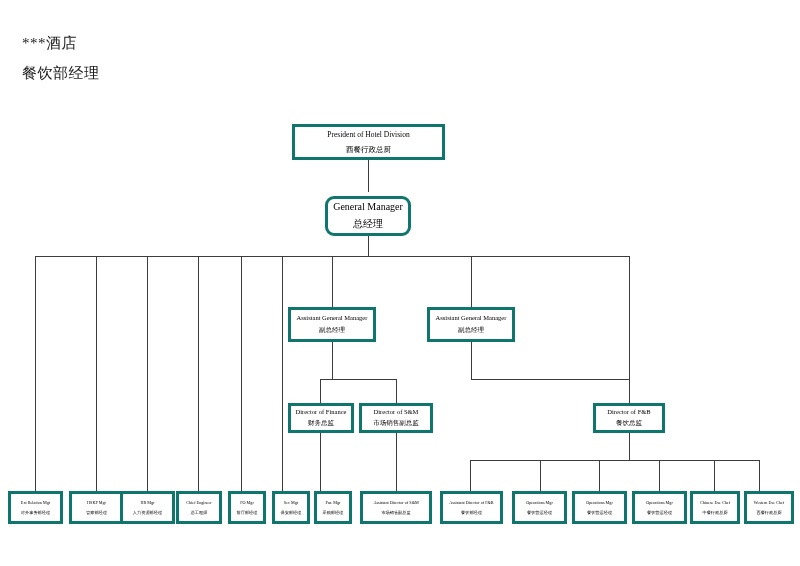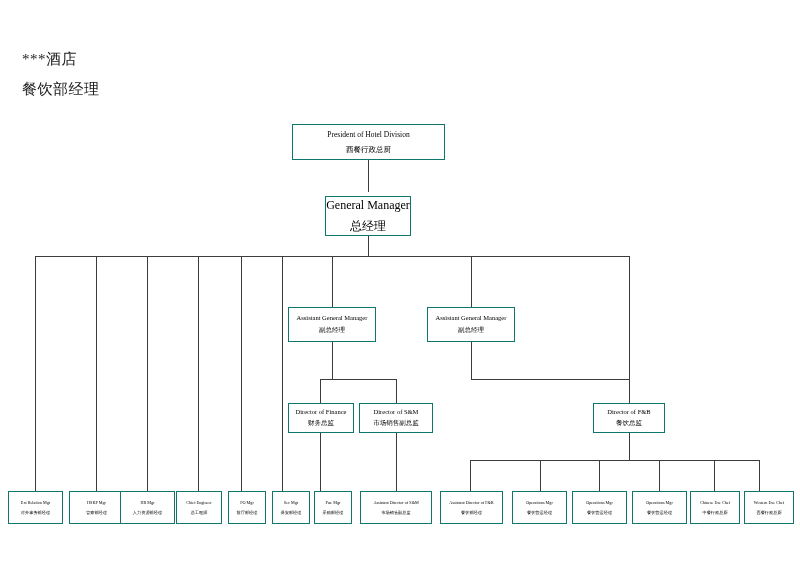--- a/index.html
+++ b/index.html
@@ -5,44 +5,44 @@
   html,body{margin:0;padding:0;}
   body{
     width:800px;height:566px;
     background:#ffffff;
     font-family:"Liberation Serif","DejaVu Serif",serif;
     color:#000000;
     overflow:hidden;
   }
   .page{position:relative;width:800px;height:566px;}
 
-  .title-block{position:absolute;left:22px;top:44px;}
+  .title-block{position:absolute;left:22px;top:28px;}
   .title-line{font-size:15px;line-height:30px;color:#1a1a1a;letter-spacing:.5px;}
   .title-line.second{font-size:15px;}
 
   
   .node{
     position:absolute;
     box-sizing:border-box;
-    border:1px solid #0f766e;
+    border:3px solid #0f766e;
     background:#ffffff;
     display:flex;
     flex-direction:column;
     align-items:center;
     justify-content:center;
     text-align:center;
     overflow:hidden;
   }
   .node .en{display:block;white-space:nowrap;}
   .node .cn{display:block;white-space:nowrap;}
 
   
   .tier-1{font-size:7.5px;}
   .tier-1 .en{margin-bottom:6px;}
-  .tier-2{font-size:12px;}
+  .tier-2{font-size:10px;border-radius:9px;}
   .tier-2 .en{margin-bottom:5px;}
   .tier-3{font-size:6.5px;}
   .tier-3 .en{margin-bottom:5px;}
   .tier-4{font-size:6.5px;}
   .tier-4 .en{margin-bottom:4px;}
   .tier-leaf{font-size:4.2px;}
   .tier-leaf .en{margin-bottom:5px;}
 
   
   .ln{position:absolute;background:#3c3c3c;}

